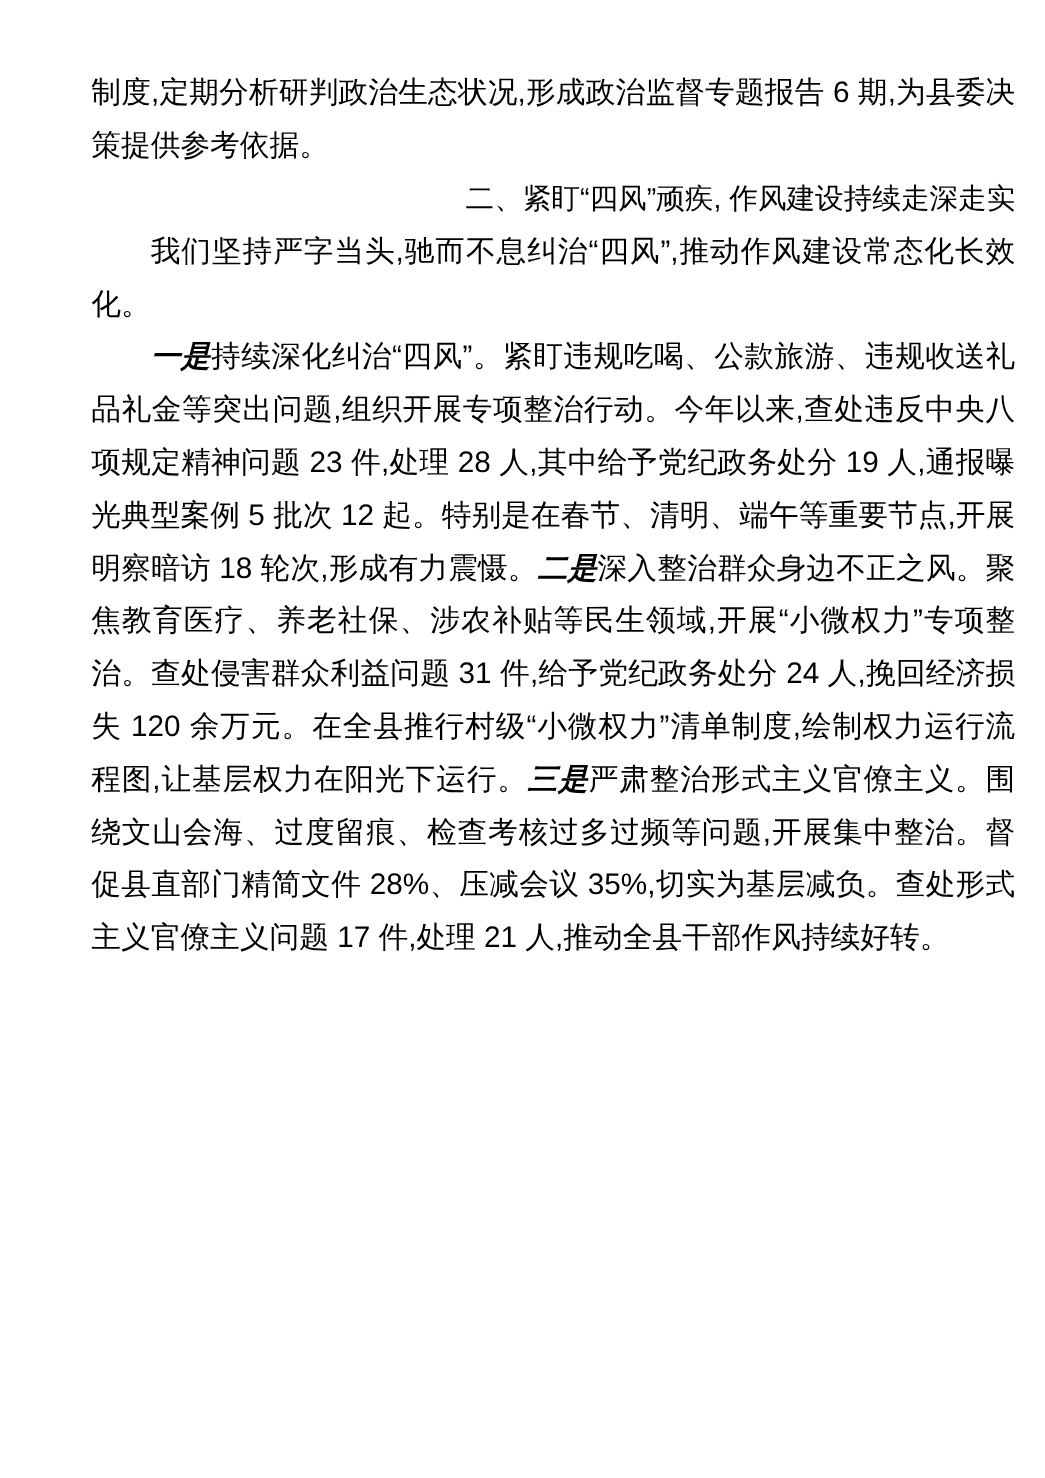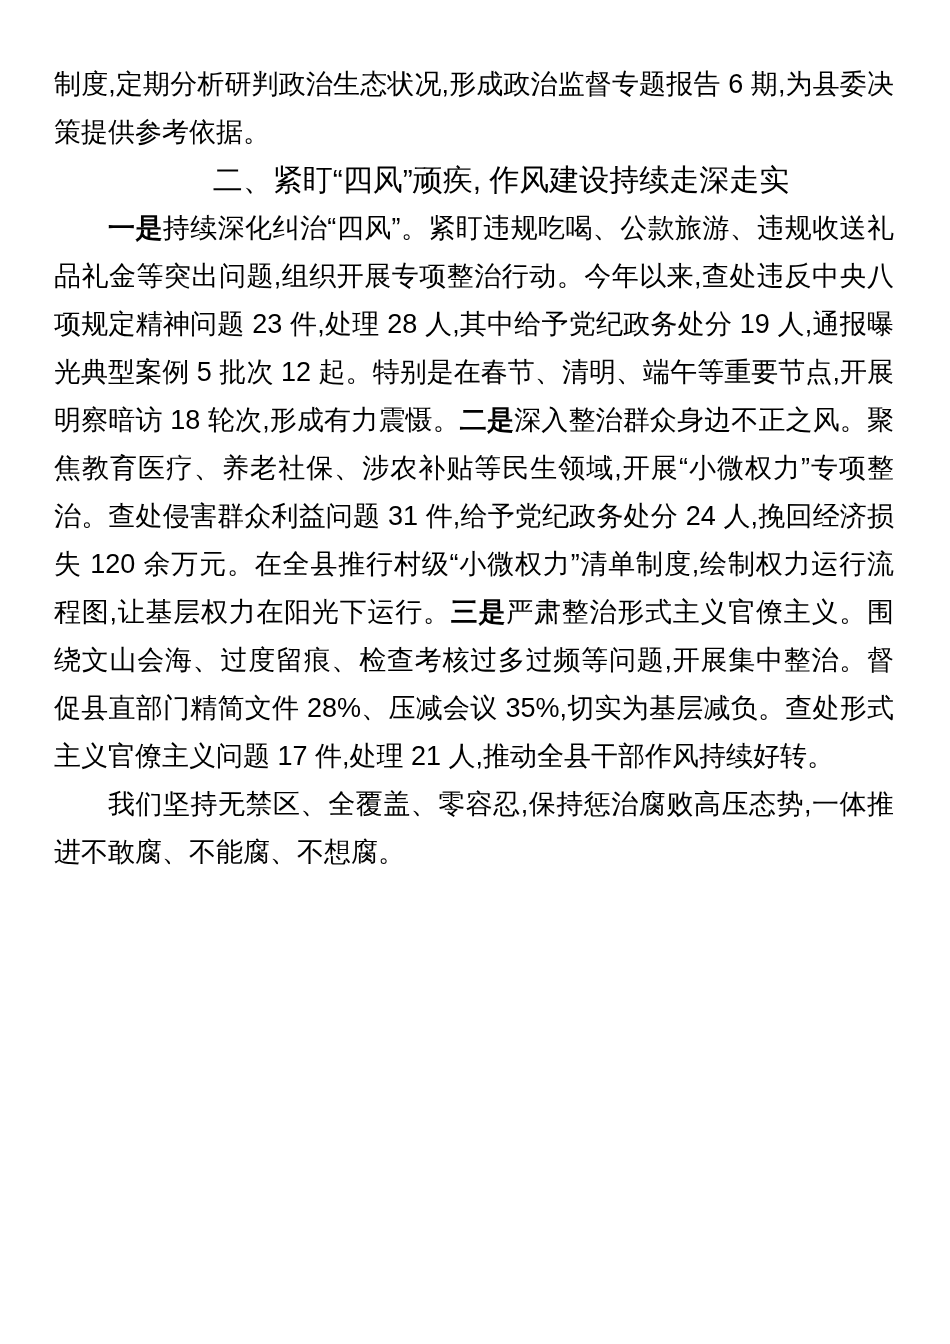--- a/index.html
+++ b/index.html
@@ -14,21 +14,21 @@
     font-family: "Liberation Sans", "DejaVu Sans", sans-serif;
     color: #000000;
     overflow: hidden;
   }
   #page {
     position: relative;
     width: 950px;
     height: 1344px;
     background: #ffffff;
     box-sizing: border-box;
-    padding: 60px 55px 0 54px;
+    padding: 60px 55px 0 83px;
   }
   .doc-body {
     width: 840px;
   }
   p.para {
     margin: 0;
     padding: 0;
     font-size: 27px;
     line-height: 48px;
     text-align: justify;
@@ -36,48 +36,49 @@
     letter-spacing: 0px;
     word-break: break-all;
     font-weight: 400;
   }
   p.indent {
     text-indent: 54px;
   }
   p.heading {
     margin: 0;
     padding: 0;
-    font-size: 30px;
+    font-size: 26px;
     line-height: 48px;
     text-indent: 54px;
     font-weight: 400;
-    text-align: center;
+    text-align: right;
     word-break: break-all;
   }
   .gap-before {
     margin-top: 28px;
   }
   .gap-after {
     margin-bottom: 2px;
   }
   b.marker {
     font-weight: 700;
+    font-style: italic;
   }
 </style>
 </head>
 <body>
 
 <div id="page">
   <div class="doc-body">
 
     <p class="para gap-after">制度,定期分析研判政治生态状况,形成政治监督专题报告 6 期,为县委决策提供参考依据。</p>
 
     <p class="heading gap-before">二、紧盯“四风”顽疾, 作风建设持续走深走实</p>
 
+    <p class="para indent">我们坚持严字当头,驰而不息纠治“四风”,推动作风建设常态化长效化。</p>
 
     <p class="para indent"><b class="marker">一是</b><span>持续深化纠治“四风”。紧盯违规吃喝、公款旅游、违规收送礼品礼金等突出问题,组织开展专项整治行动。今年以来,查处违反中央八项规定精神问题 23 件,处理 28 人,其中给予党纪政务处分 19 人,通报曝光典型案例 5 批次 12 起。特别是在春节、清明、端午等重要节点,开展明察暗访 18 轮次,形成有力震慑。</span><b class="marker">二是</b><span>深入整治群众身边不正之风。聚焦教育医疗、养老社保、涉农补贴等民生领域,开展“小微权力”专项整治。查处侵害群众利益问题 31 件,给予党纪政务处分 24 人,挽回经济损失 120 余万元。在全县推行村级“小微权力”清单制度,绘制权力运行流程图,让基层权力在阳光下运行。</span><b class="marker">三是</b><span>严肃整治形式主义官僚主义。围绕文山会海、过度留痕、检查考核过多过频等问题,开展集中整治。督促县直部门精简文件 28%、压减会议 35%,切实为基层减负。查处形式主义官僚主义问题 17 件,处理 21 人,推动全县干部作风持续好转。</span></p>
 
 
-    <p class="para indent">我们坚持无禁区、全覆盖、零容忍,保持惩治腐败高压态势,一体推进不敢腐、不能腐、不想腐。</p>
 
 
   </div>
 </div>
 
 </body></html>

